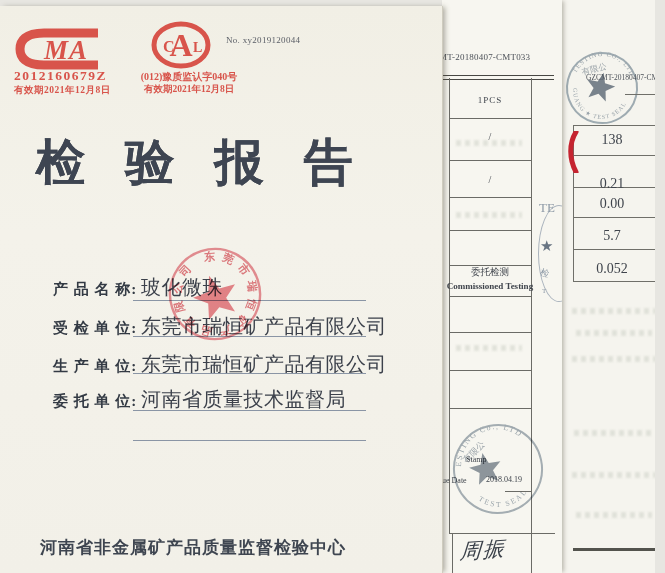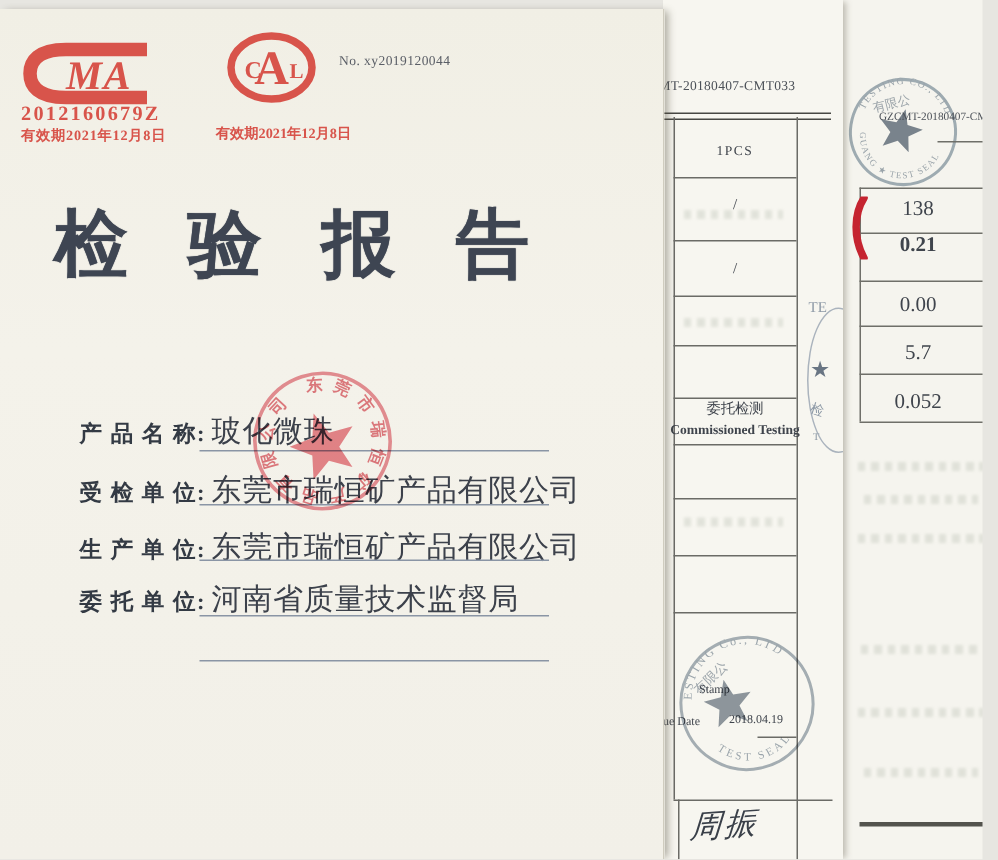--- a/index.html
+++ b/index.html
@@ -62,20 +62,21 @@
     </svg>
     <div class="abs red cma-serial">2012160679Z</div>
     <div class="abs red cma-valid">有效期2021年12月8日</div>
 
     <svg class="abs" style="left:150px;top:14px;" width="62" height="50" viewBox="0 0 62 50">
       <ellipse cx="31" cy="25" rx="27" ry="21" fill="none" stroke="#d8544b" stroke-width="5"></ellipse>
       <text x="13" y="32" font-size="16" font-weight="bold" fill="#d8544b" font-family="Liberation Serif,serif">C</text>
       <text x="31" y="36" font-size="32" font-weight="bold" fill="#d8544b" text-anchor="middle" font-family="Liberation Serif,serif">A</text>
       <text x="43" y="32" font-size="14" font-weight="bold" fill="#d8544b" font-family="Liberation Serif,serif">L</text>
     </svg>
+    <div class="abs red cal-lic">(012)豫质监认字040号</div>
     <div class="abs red cal-valid">有效期2021年12月8日</div>
 
     <div class="abs report-no">No. xy2019120044</div>
 
     <div class="abs big-title">检 验 报 告</div>
 
     <div class="abs frow" style="top:268px;">
       <span class="lab">产 品 名 称:</span>
       <span class="val">玻化微珠</span>
     </div>
@@ -105,20 +106,21 @@
       <g transform="rotate(-18)">
         <circle r="45" fill="none" stroke="#e77f89" stroke-width="2.4"></circle>
         <path id="sealArc" d="M 0,-34 A 34,34 0 1 1 -0.08,-34" fill="none"></path>
         <text font-size="11" font-weight="bold" fill="#e06670" letter-spacing="6" font-family="Liberation Serif,serif">
           <textPath href="#sealArc">东莞市瑞恒矿产品有限公司</textPath>
         </text>
         <use href="#star5" transform="translate(0,4) scale(1.45)" fill="#e4646f" opacity=".9"></use>
       </g>
     </svg>
 
+    <div class="abs cover-footer">河南省非金属矿产品质量监督检验中心</div>
   </div>
 
   <div id="page-mid" class="page">
     <div class="abs mid-header">MT-20180407-CMT033</div>
     <div class="abs dblline"></div>
 
     <div class="abs vline" style="left:7px;top:78px;height:455px;"></div>
     <div class="abs vline" style="left:89px;top:78px;height:495px;"></div>
     <div class="abs hline" style="left:7px;top:118px;width:82px;"></div>
     <div class="abs hline" style="left:7px;top:160px;width:82px;"></div>
@@ -136,21 +138,21 @@
     <div class="abs cell" style="top:95px;font-size:9px;letter-spacing:1px;">1PCS</div>
     <div class="abs cell" style="top:131px;font-size:10px;">/</div>
     <div class="abs cell" style="top:174px;font-size:10px;">/</div>
     <div class="abs cell" style="top:266px;font-size:9.5px;text-align:center;">委托检测</div>
     <div class="abs cell" style="left:0;width:96px;top:281px;font-size:9px;font-weight:bold;">Commissioned Testing</div>
     <div class="abs" style="left:24px;top:455px;font-size:8px;color:#3f444c;">Stamp</div>
     <div class="abs" style="left:0;top:476px;font-size:8px;color:#3f444c;">ue Date</div>
     <div class="abs" style="left:44px;top:475px;font-size:8px;color:#3f444c;">2018.04.19</div>
 
     <div class="abs" style="left:96px;top:205px;width:40px;height:95px;border:1.5px solid #aab3bd;border-radius:50%;"></div>
-    <div class="abs frag" style="left:97px;top:200px;font-size:10px;">TE</div>
+    <div class="abs frag" style="left:97px;top:200px;font-size:13px;">TE</div>
     <div class="abs" style="left:98px;top:237px;font-size:15px;color:#697583;">★</div>
     <div class="abs frag" style="left:98px;top:267px;font-size:9px;transform:rotate(18deg);">检</div>
     <div class="abs frag" style="left:100px;top:287px;font-size:7px;">T</div>
 
     <svg class="abs gray-stamp" style="left:8px;top:421px;" width="96" height="96" viewBox="-48 -48 96 96">
       <g transform="rotate(-12)">
         <circle r="44" fill="none" stroke="#93a0ac" stroke-width="2"></circle>
         <path id="mtop" d="M -36,-4 A 36,36 0 0 1 36,-4" fill="none"></path>
         <path id="mbot" d="M -34,4 A 34,34 0 0 0 34,4" fill="none"></path>
         <text font-size="8" fill="#8795a3" letter-spacing="1.5" font-family="Liberation Serif,serif">
@@ -194,21 +196,21 @@
     <div class="abs rline" style="left:63px;top:94px;width:40px;height:1px;"></div>
     <div class="abs rline" style="left:11px;top:125px;width:92px;height:1px;"></div>
     <div class="abs rline" style="left:11px;top:155px;width:92px;height:1px;"></div>
     <div class="abs rline" style="left:11px;top:187px;width:92px;height:1px;"></div>
     <div class="abs rline" style="left:11px;top:217px;width:92px;height:1px;"></div>
     <div class="abs rline" style="left:11px;top:249px;width:92px;height:1px;"></div>
     <div class="abs rline" style="left:11px;top:281px;width:92px;height:1px;"></div>
     <div class="abs rline" style="left:11px;top:125px;width:1px;height:156px;"></div>
 
     <div class="abs rcell" style="top:132px;">138</div>
-    <div class="abs rcell" style="top:156px;font-weight:bold;">0.21</div>
+    <div class="abs rcell" style="top:176px;">0.21</div>
     <div class="abs rcell" style="top:196px;">0.00</div>
     <div class="abs rcell" style="top:228px;">5.7</div>
     <div class="abs rcell" style="top:261px;">0.052</div>
 
     <svg class="abs" style="left:4px;top:131px;" width="14" height="42" viewBox="0 0 14 42">
       <path d="M10,1 C3,12 3,28 10,41" fill="none" stroke="#c52430" stroke-width="5" stroke-linecap="round"></path>
     </svg>
 
     <div class="abs bottom-bar"></div>
 

